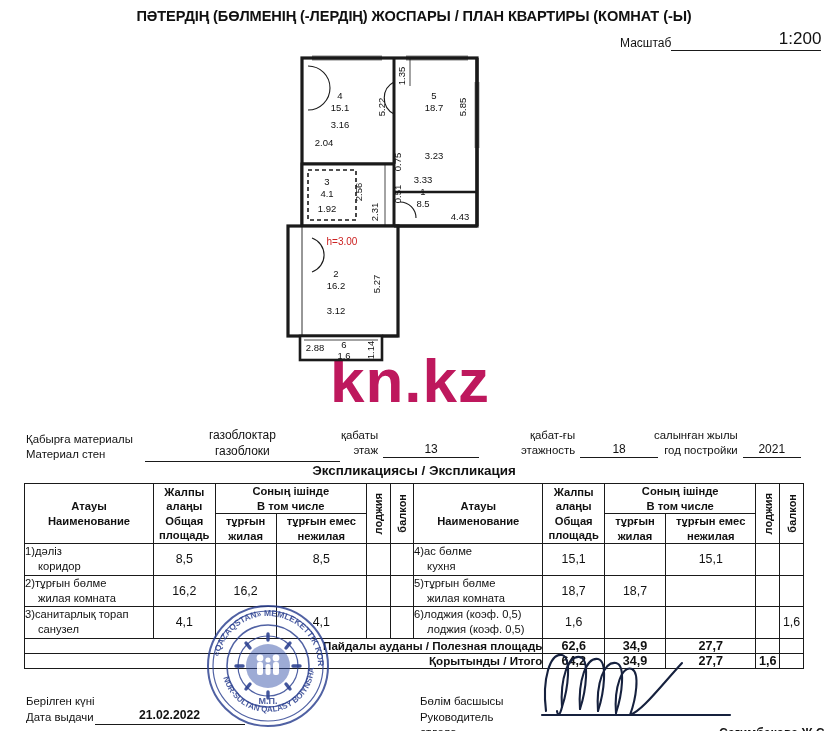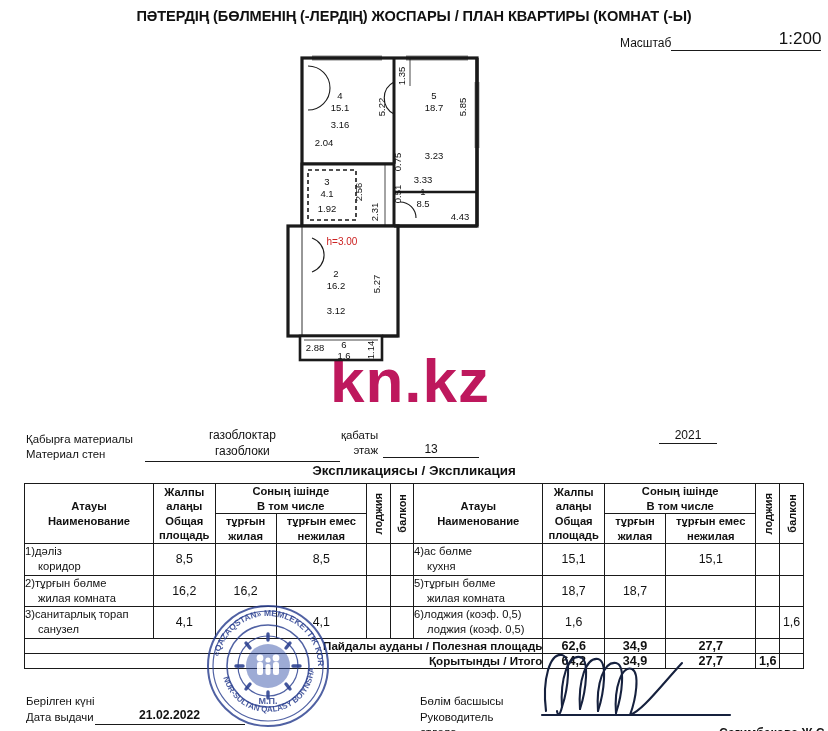--- a/index.html
+++ b/index.html
@@ -271,22 +271,33 @@
     </div>
 
     <div class="cf" style="left:315px; top:0;">
       <div class="two" style="text-align:right;">
         <div>қабаты</div>
         <div>этаж</div>
       </div>
       <div class="uval" style="width:96px; margin-left:5px;">13</div>
     </div>
 
+    <div class="cf" style="left:495px; top:0;">
+      <div class="two" style="text-align:right;">
+        <div>қабат-ғы</div>
+        <div>этажность</div>
+      </div>
+      <div class="uval" style="width:78px; margin-left:5px;">18</div>
+    </div>
 
     <div class="cf" style="left:628px; top:0;">
+      <div class="two" style="text-align:right;">
+        <div>салынған жылы</div>
+        <div>год постройки</div>
+      </div>
       <div class="uval" style="width:58px; margin-left:5px;">2021</div>
     </div>
   </div>
 
   <div class="expl-title">Экспликациясы / Экспликация</div>
 
   <table class="expl">
     <thead>
       <tr>
         <td class="th-c c-name" rowspan="2">

